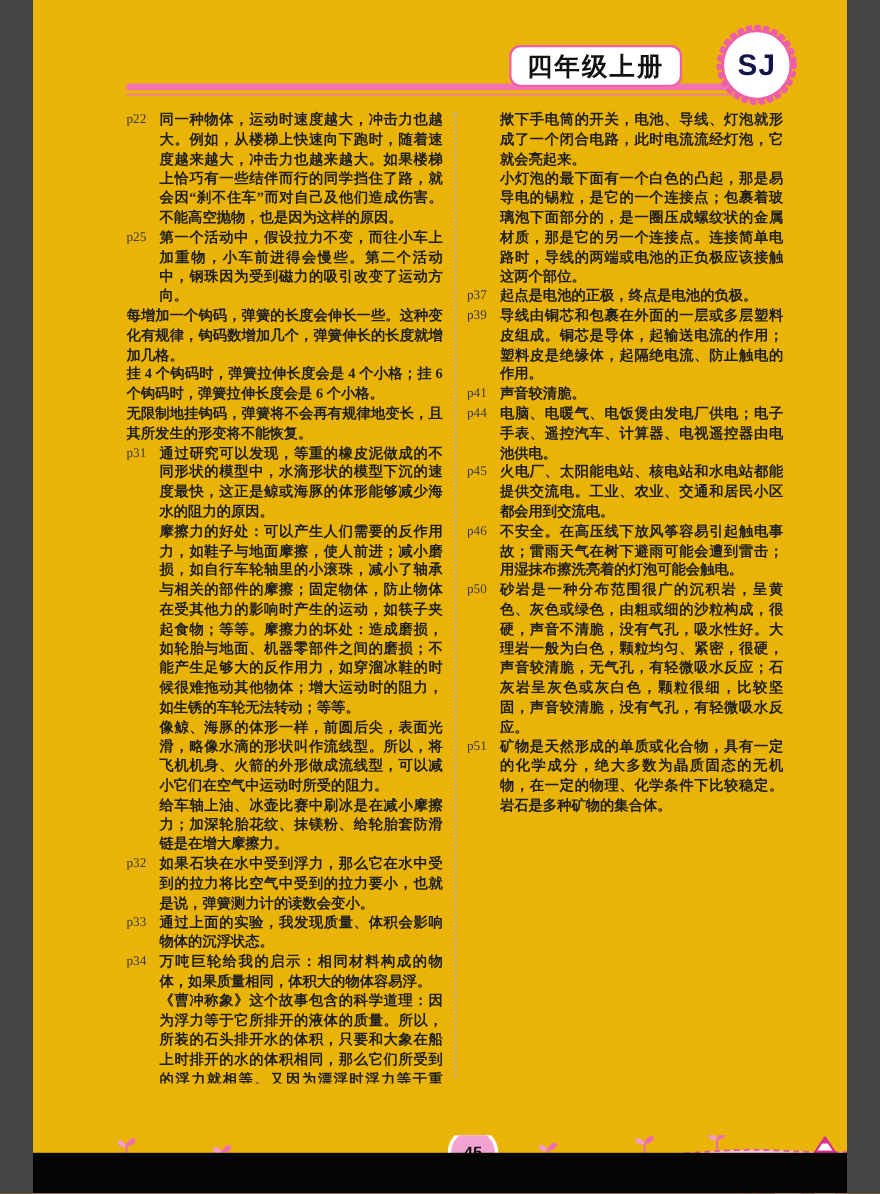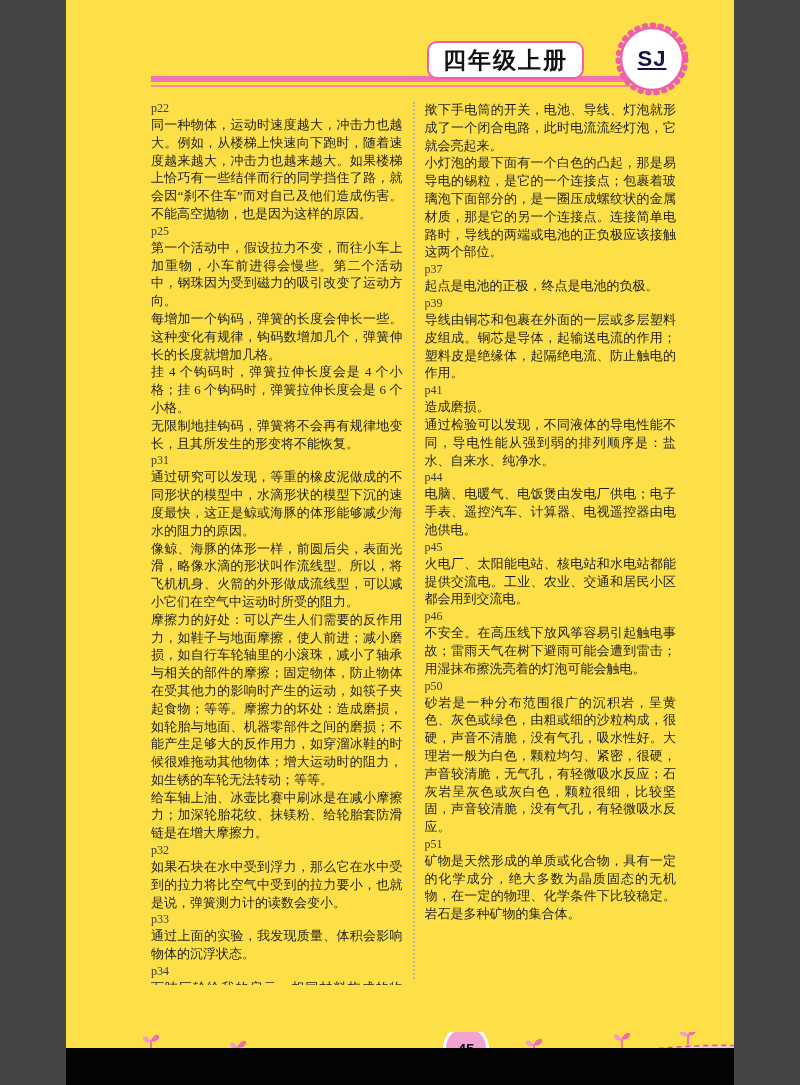--- a/index.html
+++ b/index.html
@@ -2,58 +2,59 @@
 <html style="--accent-pink: #ee5fa8; --band-pink: #f173b4; --wave-pink: #f7c3e0; --deco-magenta: #d6308f; --roof-magenta: #e23a97; --page-circle-pink: #f3a3d2; --badge-text-navy: #14144a; --body-text: #1f1f1f; --black-bar: #050505;"><head>
 <meta charset="utf-8">
 <style>
   :root{
     --accent-pink:#ee5fa8; --band-pink:#f173b4; --wave-pink:#f7c3e0;
     --deco-magenta:#d6308f; --roof-magenta:#e23a97; --page-circle-pink:#f3a3d2;
     --badge-text-navy:#14144a; --body-text:#1f1f1f; --black-bar:#050505;
   }
   html,body{margin:0;padding:0;background:#444;}
   .page{
-    position:relative;width:668px;height:1085px;margin:0 auto;
-    background:#fde047;overflow:hidden;
+    position:relative;width:740px;height:1085px;margin:0 auto;
+    background:#eab308;overflow:hidden;
     font-family:"Liberation Serif","DejaVu Serif",serif;color:var(--body-text);
   }
   
   .header{position:relative;height:92px;}
   .header-rule{position:absolute;left:85px;right:60px;top:76px;height:6px;background:var(--band-pink);}
   .header-rule::after{content:"";position:absolute;left:0;right:0;top:9px;height:2px;background:var(--band-pink);opacity:.75;}
   .edition-box{
     position:absolute;right:150px;top:41px;height:30px;line-height:30px;
     padding:2px 14px;background:#fff;border:2.5px solid var(--accent-pink);border-radius:10px;
     font-family:"Liberation Sans","DejaVu Sans",sans-serif;font-weight:700;font-size:23px;
     letter-spacing:2px;color:#111;z-index:2;
   }
   .badge{position:absolute;right:44px;top:21px;width:76px;height:76px;z-index:3;}
   .badge svg{position:absolute;left:0;top:0;}
   .badge-text{
     position:absolute;left:0;top:0;width:76px;height:76px;display:flex;align-items:center;justify-content:center;
-    font-family:"Liberation Sans","DejaVu Sans",sans-serif;font-weight:700;font-size:22px;
-    color:var(--badge-text-navy);letter-spacing:1px;text-decoration:underline;
+    font-family:"Liberation Sans","DejaVu Sans",sans-serif;font-weight:700;font-size:27px;
+    color:var(--badge-text-navy);letter-spacing:1px;
   }
   
   .content{
     display:flex;height:893px;overflow:hidden;
     padding:8px 58px 0 85px;box-sizing:border-box;
   }
   .column{flex:1;overflow:hidden;}
   .column.left{max-width:310px;}
   .divider{width:0;border-left:2px dotted #b5b5b5;margin:2px 10px 6px 10px;}
-  .entry{display:flex;flex-direction:column;}
+  .entry{display:flex;}
   .entry-label{
     width:30px;flex-shrink:0;font-size:12px;color:#3a3a3a;
     font-family:"Liberation Serif","DejaVu Serif",serif;padding-top:1px;
   }
   .entry-body{flex:1;min-width:0;}
   .entry-body p{
     margin:0;font-size:13px;line-height:17.8px;text-align:justify;
     color:var(--body-text);
+    font-weight:bold;
   }
   
   .footer{position:absolute;left:0;top:1032px;width:800px;height:63px;}
   .footer svg{display:block;}
   .page-num{
     position:absolute;left:382px;top:8px;width:36px;text-align:center;
     font-family:"Liberation Sans","DejaVu Sans",sans-serif;font-weight:700;font-size:15px;color:#111;
   }
   .black-bar{position:absolute;left:0;bottom:0;width:800px;height:37px;background:var(--black-bar);}
 </style>
@@ -94,22 +95,22 @@
           <div class="entry-body">
             <p>每增加一个钩码，弹簧的长度会伸长一些。这种变化有规律，钩码数增加几个，弹簧伸长的长度就增加几格。</p>
             <p>挂 4 个钩码时，弹簧拉伸长度会是 4 个小格；挂 6 个钩码时，弹簧拉伸长度会是 6 个小格。</p>
             <p>无限制地挂钩码，弹簧将不会再有规律地变长，且其所发生的形变将不能恢复。</p>
           </div>
         </div>
         <div class="entry">
           <span class="entry-label">p31</span>
           <div class="entry-body">
             <p>通过研究可以发现，等重的橡皮泥做成的不同形状的模型中，水滴形状的模型下沉的速度最快，这正是鲸或海豚的体形能够减少海水的阻力的原因。</p>
+            <p>摩擦力的好处：可以产生人们需要的反作用力，如鞋子与地面摩擦，使人前进；减小磨损，如自行车轮轴里的小滚珠，减小了轴承与相关的部件的摩擦；固定物体，防止物体在受其他力的影响时产生的运动，如筷子夹起食物；等等。摩擦力的坏处：造成磨损，如轮胎与地面、机器零部件之间的磨损；不能产生足够大的反作用力，如穿溜冰鞋的时候很难拖动其他物体；增大运动时的阻力，如生锈的车轮无法转动；等等。</p>
             <p>像鲸、海豚的体形一样，前圆后尖，表面光滑，略像水滴的形状叫作流线型。所以，将飞机机身、火箭的外形做成流线型，可以减小它们在空气中运动时所受的阻力。</p>
-            <p>摩擦力的好处：可以产生人们需要的反作用力，如鞋子与地面摩擦，使人前进；减小磨损，如自行车轮轴里的小滚珠，减小了轴承与相关的部件的摩擦；固定物体，防止物体在受其他力的影响时产生的运动，如筷子夹起食物；等等。摩擦力的坏处：造成磨损，如轮胎与地面、机器零部件之间的磨损；不能产生足够大的反作用力，如穿溜冰鞋的时候很难拖动其他物体；增大运动时的阻力，如生锈的车轮无法转动；等等。</p>
             <p>给车轴上油、冰壶比赛中刷冰是在减小摩擦力；加深轮胎花纹、抹镁粉、给轮胎套防滑链是在增大摩擦力。</p>
           </div>
         </div>
         <div class="entry">
           <span class="entry-label">p32</span>
           <div class="entry-body">
             <p>如果石块在水中受到浮力，那么它在水中受到的拉力将比空气中受到的拉力要小，也就是说，弹簧测力计的读数会变小。</p>
           </div>
         </div>
         <div class="entry">
@@ -143,22 +144,21 @@
         </div>
         <div class="entry">
           <span class="entry-label">p39</span>
           <div class="entry-body">
             <p>导线由铜芯和包裹在外面的一层或多层塑料皮组成。铜芯是导体，起输送电流的作用；塑料皮是绝缘体，起隔绝电流、防止触电的作用。</p>
           </div>
         </div>
         <div class="entry">
           <span class="entry-label">p41</span>
           <div class="entry-body">
-            <p>造成磨损。</p>
-            <p>通过检验可以发现，不同液体的导电性能不同，导电性能从强到弱的排列顺序是：盐水、自来水、纯净水。</p>
+            <p>声音较清脆。</p>
           </div>
         </div>
         <div class="entry">
           <span class="entry-label">p44</span>
           <div class="entry-body">
             <p>电脑、电暖气、电饭煲由发电厂供电；电子手表、遥控汽车、计算器、电视遥控器由电池供电。</p>
           </div>
         </div>
         <div class="entry">
           <span class="entry-label">p45</span>

